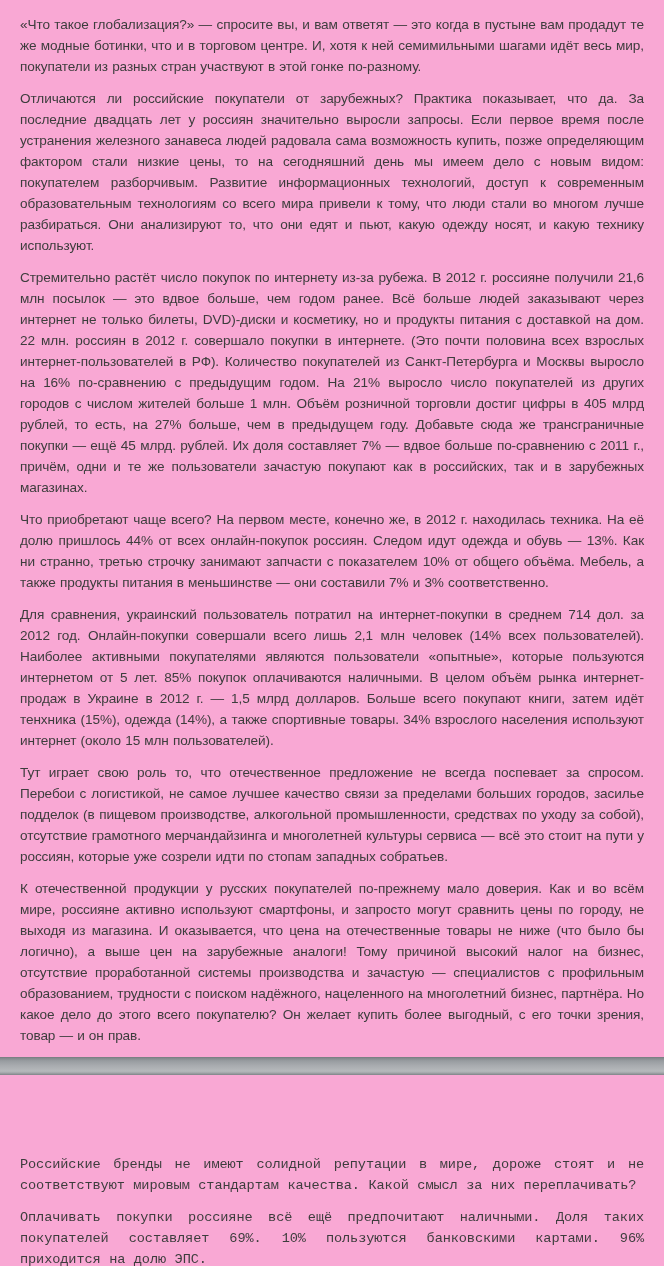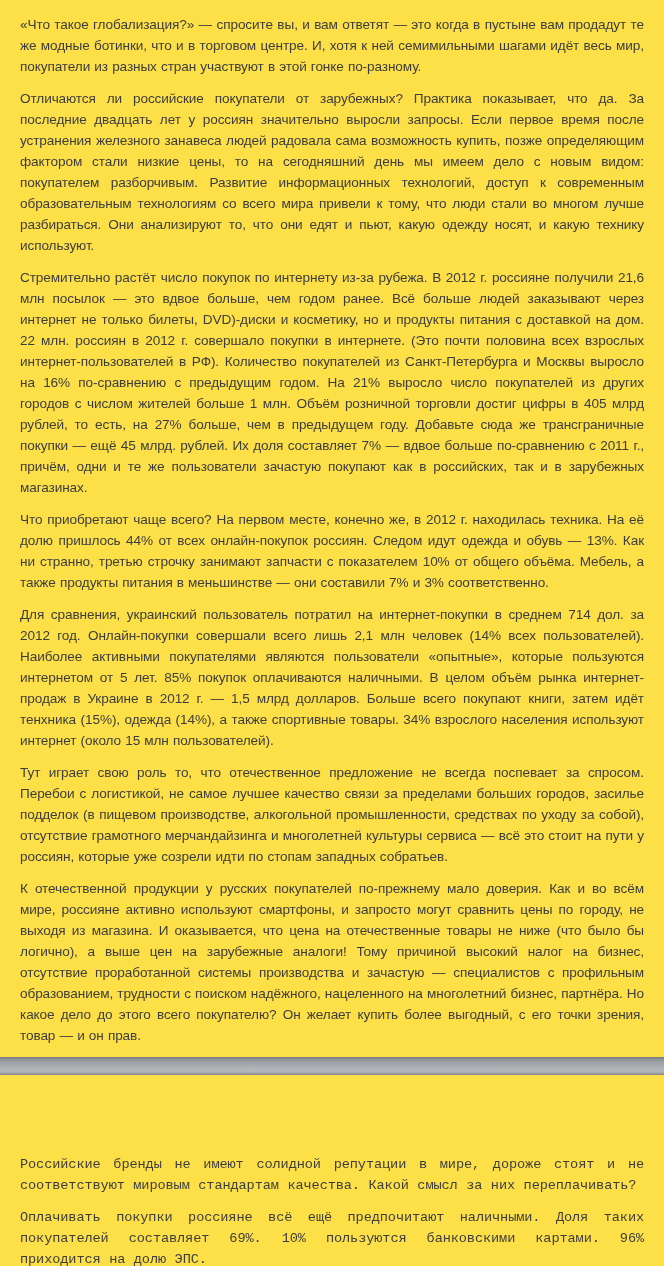--- a/index.html
+++ b/index.html
@@ -11,21 +11,21 @@
   body {
     width: 664px;
     height: 1266px;
     overflow: hidden;
     font-family: "Liberation Sans", sans-serif;
     color: #3d3d3d;
   }
   .doc-viewport {
     width: 664px;
     height: 1266px;
-    background: #fde047;
+    background: #f9a8d4;
     position: relative;
   }
   .doc-page {
     width: 664px;
     padding: 14px 20px 0 20px;
   }
   .doc-page.page-1 {
     height: 1057px;
     overflow: hidden;
   }

